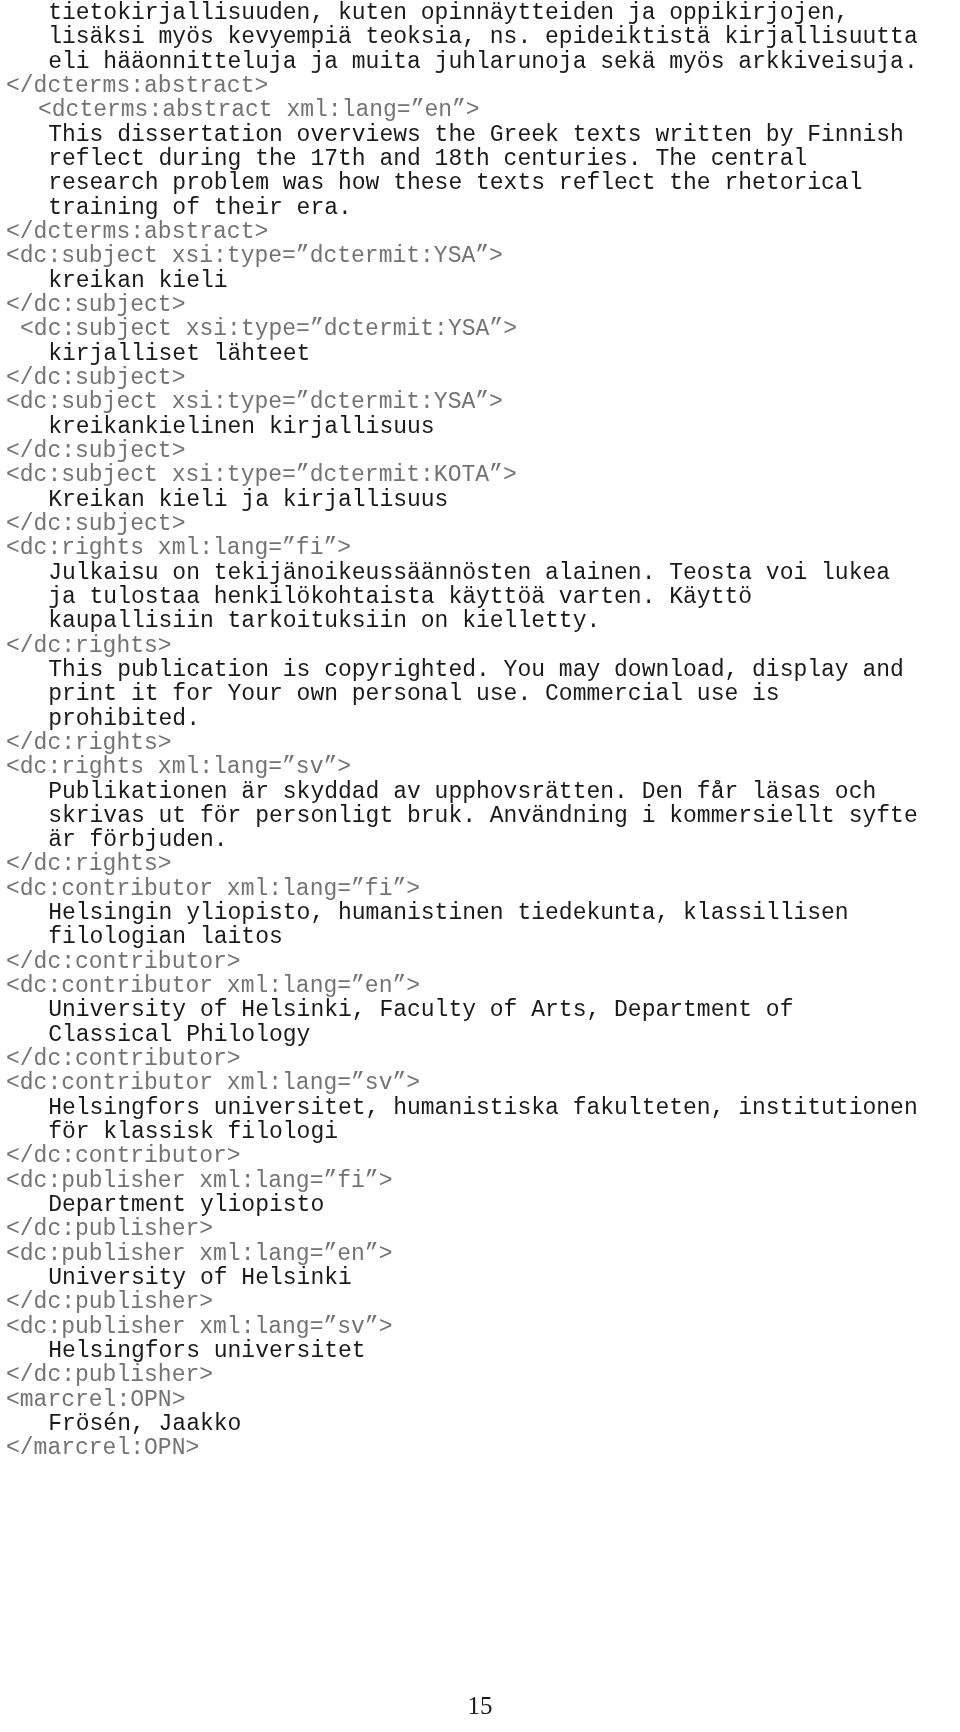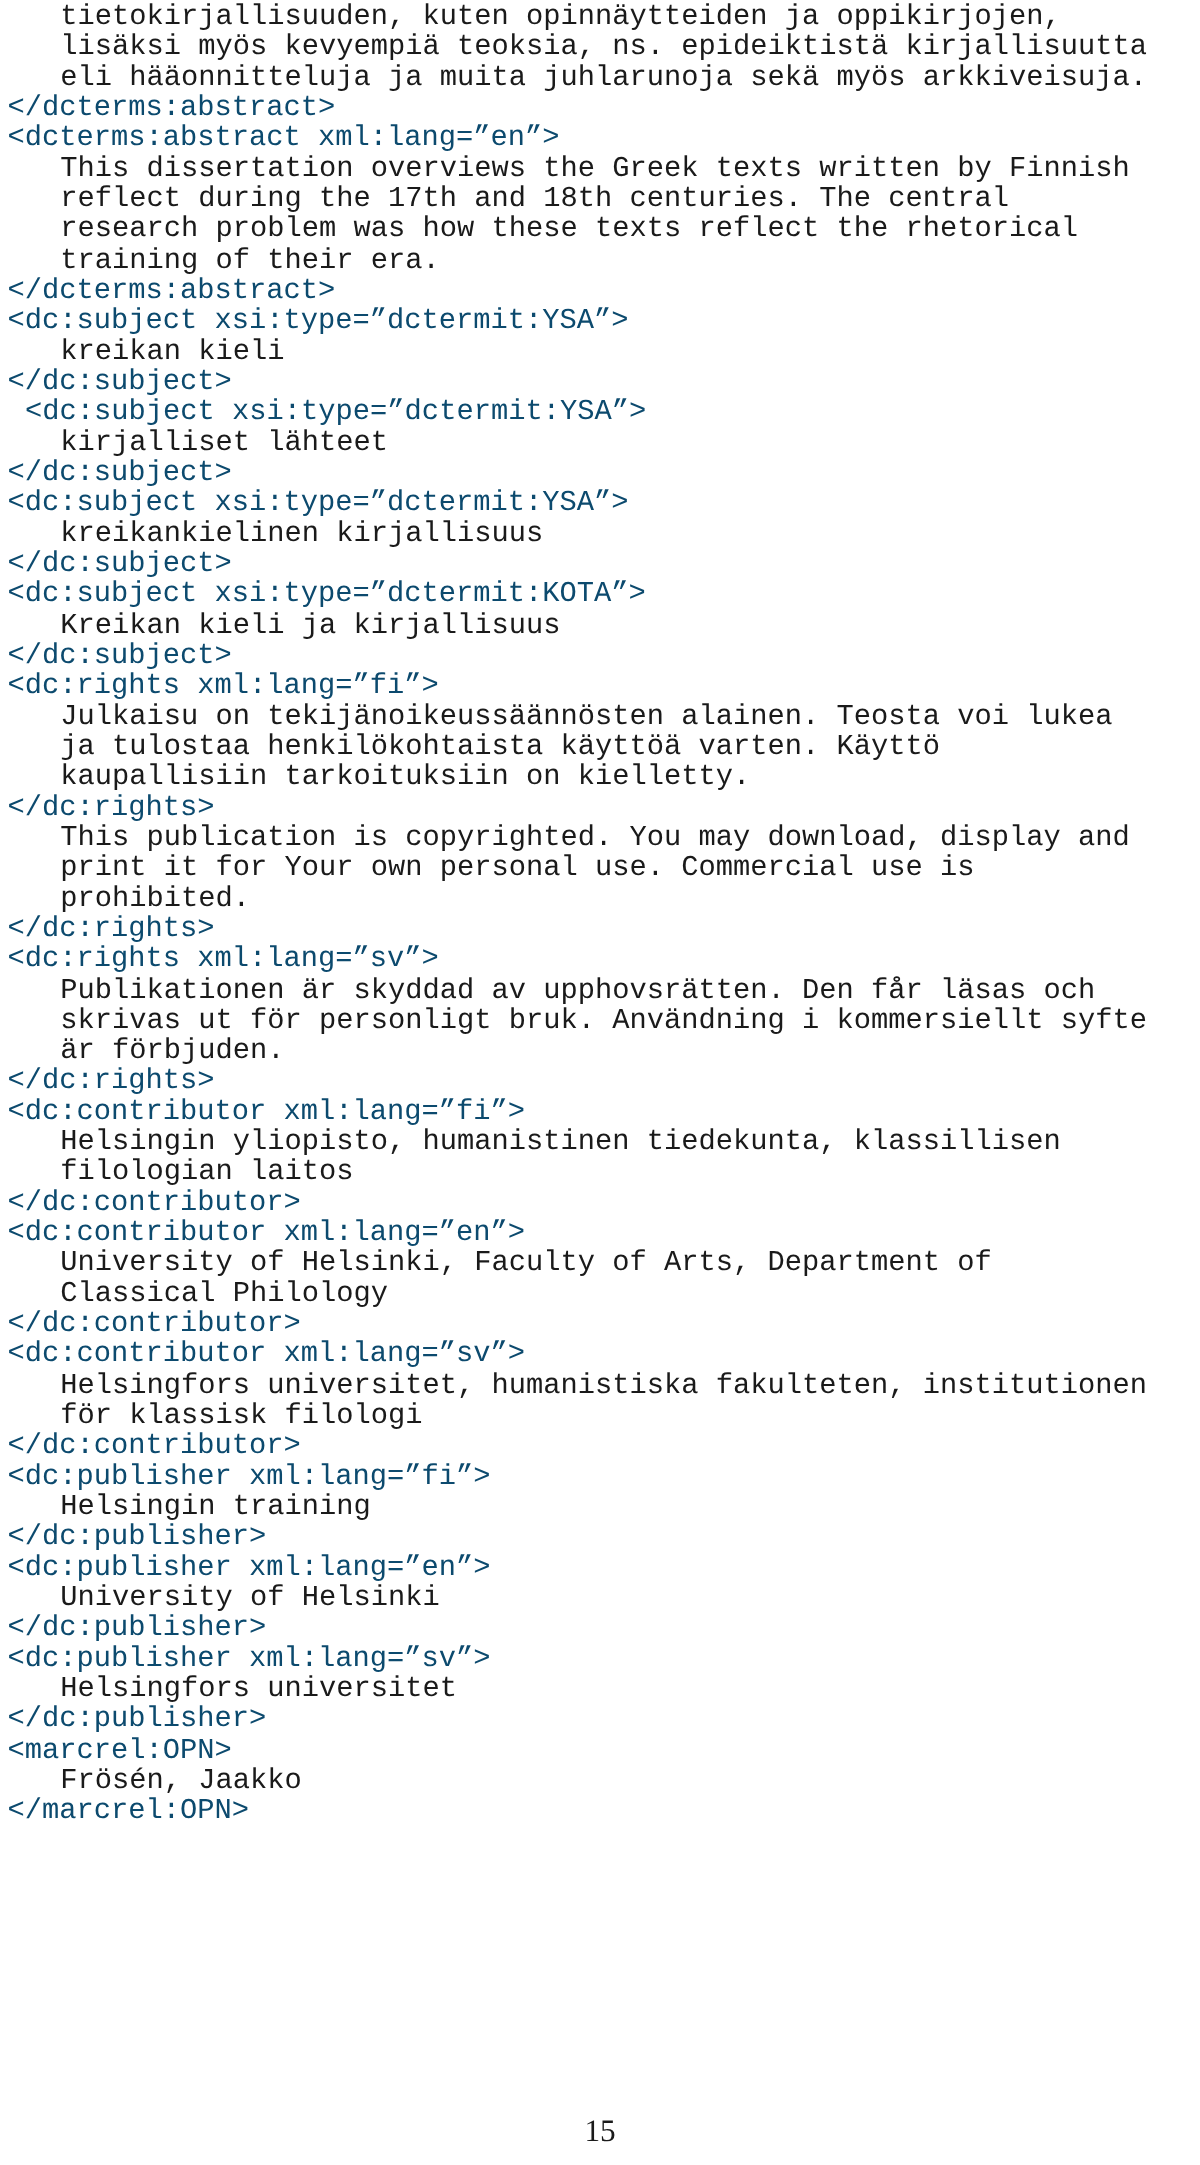--- a/index.html
+++ b/index.html
@@ -29,21 +29,21 @@
   }
   .line {
     font-size: 23px;
     line-height: 24.33px;
     height: 24.33px;
     white-space: pre;
     letter-spacing: 0px;
     font-family: "Liberation Mono", "DejaVu Sans Mono", monospace;
   }
   .tag {
-    color: #0c4a6e;
+    color: #737373;
   }
   .txt {
     color: #1a1a1a;
   }
   #page-number {
     position: absolute;
     left: 0;
     top: 1692px;
     width: 960px;
     text-align: center;
@@ -57,21 +57,21 @@
 <body>
 
 <div id="page">
 
   <div id="code-block">
 
   <div class="line"><span class="txt" style="padding-left: 42.15px;">tietokirjallisuuden, kuten opinnäytteiden ja oppikirjojen,</span></div>
       <div class="line"><span class="txt" style="padding-left: 42.15px;">lisäksi myös kevyempiä teoksia, ns. epideiktistä kirjallisuutta</span></div>
       <div class="line"><span class="txt" style="padding-left: 42.15px;">eli hääonnitteluja ja muita juhlarunoja sekä myös arkkiveisuja.</span></div>
       <div class="line"><span class="tag" style="padding-left: 0px;">&lt;/dcterms:abstract&gt;</span></div>
-      <div class="line"><span class="tag" style="padding-left: 0px;">&lt;dcterms:abstract xml:lang=”en”&gt;</span></div>
+      <div class="line"><span class="tag" style="padding-left: 0px; margin-left: 32px;">&lt;dcterms:abstract xml:lang=”en”&gt;</span></div>
       <div class="line"><span class="txt" style="padding-left: 42.15px;">This dissertation overviews the Greek texts written by Finnish</span></div>
       <div class="line"><span class="txt" style="padding-left: 42.15px;">reflect during the 17th and 18th centuries. The central</span></div>
       <div class="line"><span class="txt" style="padding-left: 42.15px;">research problem was how these texts reflect the rhetorical</span></div>
       <div class="line"><span class="txt" style="padding-left: 42.15px;">training of their era.</span></div>
       <div class="line"><span class="tag" style="padding-left: 0px;">&lt;/dcterms:abstract&gt;</span></div>
       <div class="line"><span class="tag" style="padding-left: 0px;">&lt;dc:subject xsi:type=”dctermit:YSA”&gt;</span></div>
       <div class="line"><span class="txt" style="padding-left: 42.15px;">kreikan kieli</span></div>
       <div class="line"><span class="tag" style="padding-left: 0px;">&lt;/dc:subject&gt;</span></div>
       <div class="line"><span class="tag" style="padding-left: 14.05px;">&lt;dc:subject xsi:type=”dctermit:YSA”&gt;</span></div>
       <div class="line"><span class="txt" style="padding-left: 42.15px;">kirjalliset lähteet</span></div>
@@ -102,21 +102,21 @@
       <div class="line"><span class="tag" style="padding-left: 0px;">&lt;/dc:contributor&gt;</span></div>
       <div class="line"><span class="tag" style="padding-left: 0px;">&lt;dc:contributor xml:lang=”en”&gt;</span></div>
       <div class="line"><span class="txt" style="padding-left: 42.15px;">University of Helsinki, Faculty of Arts, Department of</span></div>
       <div class="line"><span class="txt" style="padding-left: 42.15px;">Classical Philology</span></div>
       <div class="line"><span class="tag" style="padding-left: 0px;">&lt;/dc:contributor&gt;</span></div>
       <div class="line"><span class="tag" style="padding-left: 0px;">&lt;dc:contributor xml:lang=”sv”&gt;</span></div>
       <div class="line"><span class="txt" style="padding-left: 42.15px;">Helsingfors universitet, humanistiska fakulteten, institutionen</span></div>
       <div class="line"><span class="txt" style="padding-left: 42.15px;">för klassisk filologi</span></div>
       <div class="line"><span class="tag" style="padding-left: 0px;">&lt;/dc:contributor&gt;</span></div>
       <div class="line"><span class="tag" style="padding-left: 0px;">&lt;dc:publisher xml:lang=”fi”&gt;</span></div>
-      <div class="line"><span class="txt" style="padding-left: 42.15px;">Helsingin training</span></div>
+      <div class="line"><span class="txt" style="padding-left: 42.15px;">Department yliopisto</span></div>
       <div class="line"><span class="tag" style="padding-left: 0px;">&lt;/dc:publisher&gt;</span></div>
       <div class="line"><span class="tag" style="padding-left: 0px;">&lt;dc:publisher xml:lang=”en”&gt;</span></div>
       <div class="line"><span class="txt" style="padding-left: 42.15px;">University of Helsinki</span></div>
       <div class="line"><span class="tag" style="padding-left: 0px;">&lt;/dc:publisher&gt;</span></div>
       <div class="line"><span class="tag" style="padding-left: 0px;">&lt;dc:publisher xml:lang=”sv”&gt;</span></div>
       <div class="line"><span class="txt" style="padding-left: 42.15px;">Helsingfors universitet</span></div>
       <div class="line"><span class="tag" style="padding-left: 0px;">&lt;/dc:publisher&gt;</span></div>
       <div class="line"><span class="tag" style="padding-left: 0px;">&lt;marcrel:OPN&gt;</span></div>
       <div class="line"><span class="txt" style="padding-left: 42.15px;">Frösén, Jaakko</span></div>
       <div class="line"><span class="tag" style="padding-left: 0px;">&lt;/marcrel:OPN&gt;</span></div>

